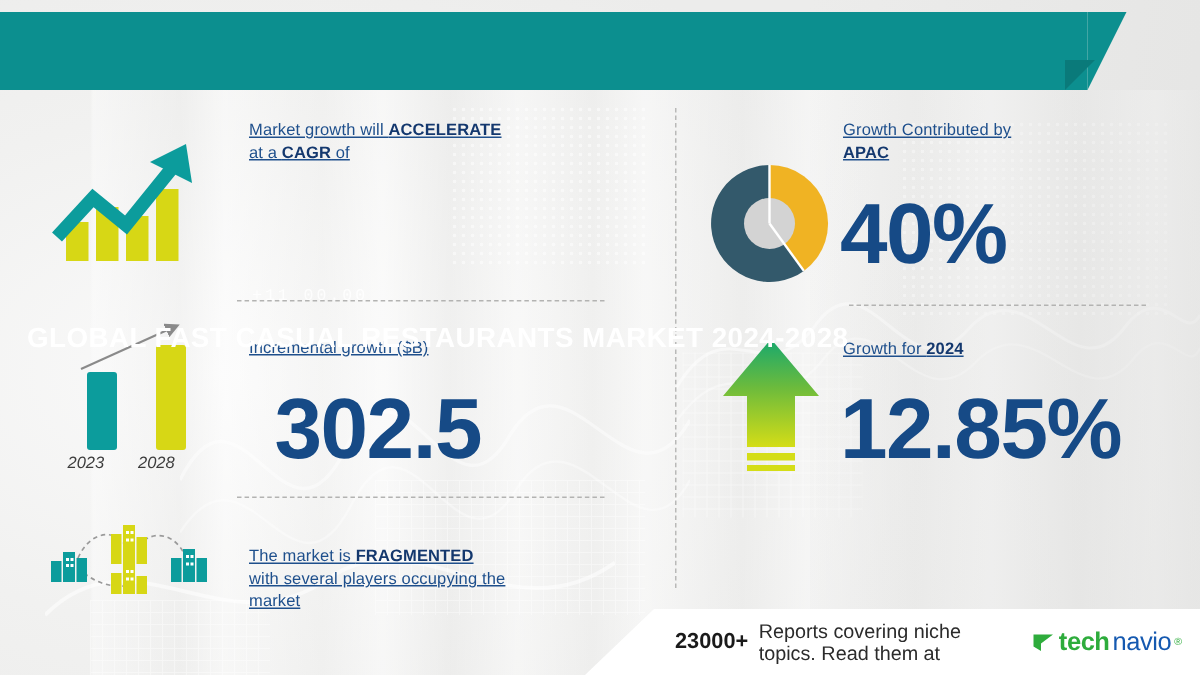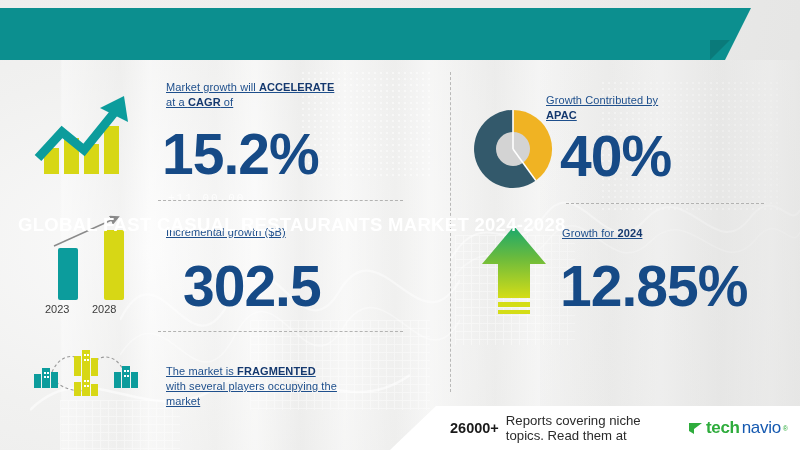--- a/index.html
+++ b/index.html
@@ -174,20 +174,21 @@
   .logo-mark { display: block; }
   .logo-tech { color: #2eac3c; font-size: 17px; font-weight: bold; letter-spacing: -.3px; }
   .logo-navio { color: #1559b0; font-size: 17px; font-weight: normal; letter-spacing: -.3px; }
   .logo-tm { color: #2eac3c; font-size: 7px; vertical-align: super; }
 
   .bar-label {
     position: absolute;
     color: #3c3c3c;
     font-size: 11px;
     z-index: 5;
+    font-style: italic;
   }
 </style>
 </head>
 <body>
 
 <div id="root">
 
   <div class="bg-base"></div>
   <div class="bg-citystrip"></div>
   <div class="bg-dots" style="left:600px;top:80px;width:180px;height:130px;"></div>
@@ -228,21 +229,20 @@
     <rect x="76" y="44" width="15" height="48" fill="#d7d715"></rect>
     <path d="M10,76 L34,50 L56,68 L90,26" fill="none" stroke="#0c9c9c" stroke-width="9" stroke-linejoin="miter" stroke-linecap="butt"></path>
     <path d="M96,14 L100,40 L72,26 Z" fill="#0c9c9c"></path>
   </svg>
 
   <div class="lede" style="left:166px;top:80px;width:270px;">
     <span>Market growth will </span><b>ACCELERATE</b><br>
     <span>at a </span><b>CAGR</b><span> of</span>
   </div>
 
-  <div class="bignum" style="left:162px;top:126px;font-size:57px;">15.2%</div>
 
   <svg class="icon" style="left:30px;top:206px;width:112px;height:102px;" viewBox="0 0 112 102">
     <defs>
       <marker id="grayarrow" markerWidth="7" markerHeight="7" refX="4" refY="3.5" orient="auto">
         <path d="M0,0 L7,3.5 L0,7 Z" fill="#8a8a8a"></path>
       </marker>
     </defs>
     <line x1="24" y1="40" x2="86" y2="12" stroke="#8a8a8a" stroke-width="1.4" marker-end="url(#grayarrow)"></line>
     <rect x="28" y="42" width="20" height="52" rx="2" fill="#0c9c9c"></rect>
     <rect x="74" y="24" width="20" height="70" rx="2" fill="#d7d715"></rect>
@@ -300,21 +300,21 @@
   <svg class="icon" style="left:470px;top:106px;width:86px;height:86px;" viewBox="0 0 86 86">
 
     <path d="M43,43 L43,4 A39,39 0 1,0 65.9,74.6 Z" fill="#33596b"></path>
 
     <path d="M43,43 L43,4 A39,39 0 0,1 65.9,74.6 Z" fill="#f0b323"></path>
     <circle cx="43" cy="43" r="17" fill="#d3d3d3"></circle>
     <path d="M43,43 L43,4" stroke="#ffffff" stroke-width="1.6"></path>
     <path d="M43,43 L65.9,74.6" stroke="#ffffff" stroke-width="1.6"></path>
   </svg>
 
-  <div class="lede" style="left:546px;top:80px;width:230px;margin-top:13px;">
+  <div class="lede" style="left:562px;top:80px;width:230px;">
     <span>Growth Contributed by</span><br>
     <b>APAC</b>
   </div>
   <div class="bignum" style="left:560px;top:128px;font-size:57px;">40%</div>
 
   <svg class="icon" style="left:478px;top:222px;width:72px;height:98px;" viewBox="0 0 72 98">
     <defs>
       <linearGradient id="arrgrad" x1="0" y1="0" x2="0" y2="1">
         <stop offset="0%" stop-color="#17a86e"></stop>
         <stop offset="45%" stop-color="#6cbb3c"></stop>
@@ -327,21 +327,21 @@
   </svg>
 
   <div class="lede" style="left:562px;top:226px;width:230px;">
     <span>Growth for </span><b>2024</b>
   </div>
   <div class="bignum" style="left:560px;top:258px;font-size:57px;text-align:center;">12.85%</div>
 
   <div class="footer">
     <div class="footer-bg"></div>
     <div class="footer-row">
-      <span class="footer-count">26000+</span>
+      <span class="footer-count">23000+</span>
       <span class="footer-text">Reports covering niche topics. Read them at</span>
       <span class="logo">
         <svg class="logo-mark" width="16" height="16" viewBox="0 0 16 16">
           <path d="M1,3 L14,3 L6,9 L6,14 L1,11 Z" fill="#2eac3c"></path>
         </svg>
         <span class="logo-tech">tech</span>
           <span class="logo-navio">navio</span>
           <span class="logo-tm">®</span>
       </span>
     </div>

